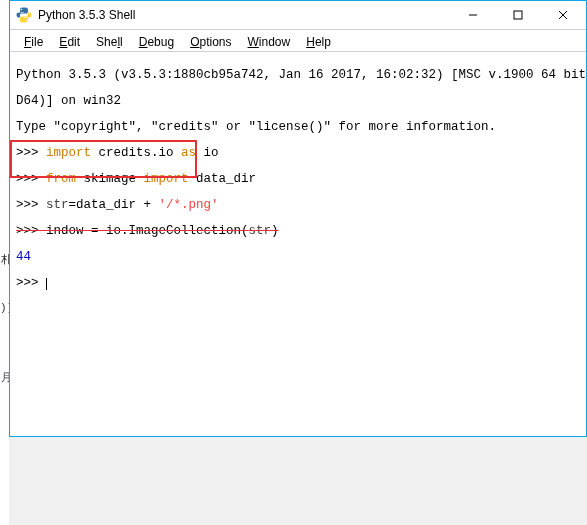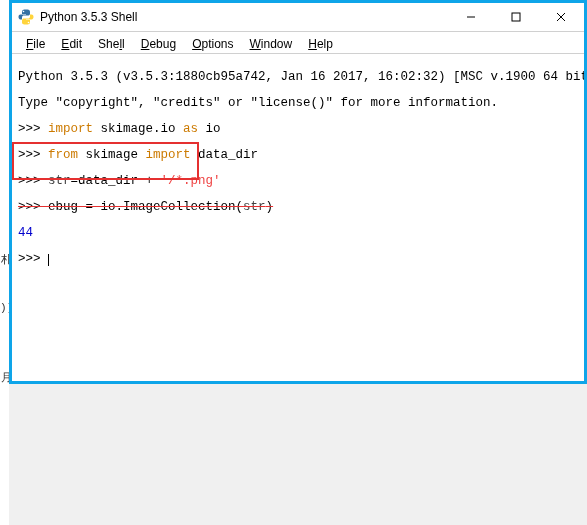--- a/index.html
+++ b/index.html
@@ -19,23 +19,23 @@
       height: 525px;
       background: #fff;
       font-size: 11px;
       color: #333;
     }
     .window {
       position: absolute;
       left: 9px;
       top: 0;
       width: 578px;
-      height: 384px;
+      height: 437px;
       background: #fff;
-      border: 3px solid #0ea5e9;
+      border: 1px solid #0ea5e9;
       display: flex;
       flex-direction: column;
     }
     .titlebar {
       height: 29px;
       background: #fff;
       display: flex;
       align-items: center;
       padding-left: 6px;
       border-bottom: 1px solid #d0d0d0;
@@ -159,22 +159,23 @@
     <span class="menu-item"><span class="ul">E</span>dit</span>
     <span class="menu-item">She<span class="ul">l</span>l</span>
     <span class="menu-item"><span class="ul">D</span>ebug</span>
     <span class="menu-item"><span class="ul">O</span>ptions</span>
     <span class="menu-item"><span class="ul">W</span>indow</span>
     <span class="menu-item"><span class="ul">H</span>elp</span>
   </div>
 
   <div class="content">
 <div class="line">Python 3.5.3 (v3.5.3:1880cb95a742, Jan 16 2017, 16:02:32) [MSC v.1900 64 bit (AM</div>
+<div class="line">D64)] on win32</div>
 <div class="line">Type "copyright", "credits" or "license()" for more information.</div>
-<div class="line"><span>&gt;&gt;&gt; </span><span class="kw-orange">import</span><span> skimage.io </span><span class="kw-orange">as</span><span> io</span></div>
+<div class="line"><span>&gt;&gt;&gt; </span><span class="kw-orange">import</span><span> credits.io </span><span class="kw-orange">as</span><span> io</span></div>
 <div class="line"><span>&gt;&gt;&gt; </span><span class="kw-orange">from</span><span> skimage </span><span class="kw-orange">import</span><span> data_dir</span></div>
 <div class="line"><span>&gt;&gt;&gt; </span><span class="builtin">str</span><span>=data_dir + </span><span class="str-green">'/*.png'</span></div>
-<div class="line" style="text-decoration:line-through; text-decoration-color:#e53030;"><span>&gt;&gt;&gt; </span><span>ebug = io.ImageCollection(</span><span class="builtin">str</span><span>)</span></div>
+<div class="line" style="text-decoration:line-through; text-decoration-color:#e53030;"><span>&gt;&gt;&gt; </span><span>indow = io.ImageCollection(</span><span class="builtin">str</span><span>)</span></div>
 <div class="line"><span class="num-blue">44</span></div>
 <div class="line"><span>&gt;&gt;&gt; </span><span class="cursor"></span></div>
     <div class="highlight-box" style="left:0px; top:88px; width:187px; height:38px;"></div>
   </div>
 </div>
 
 </body></html>

